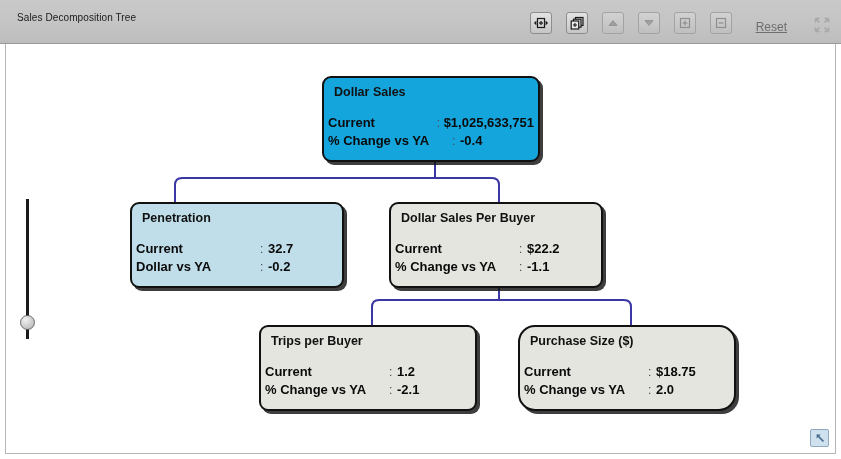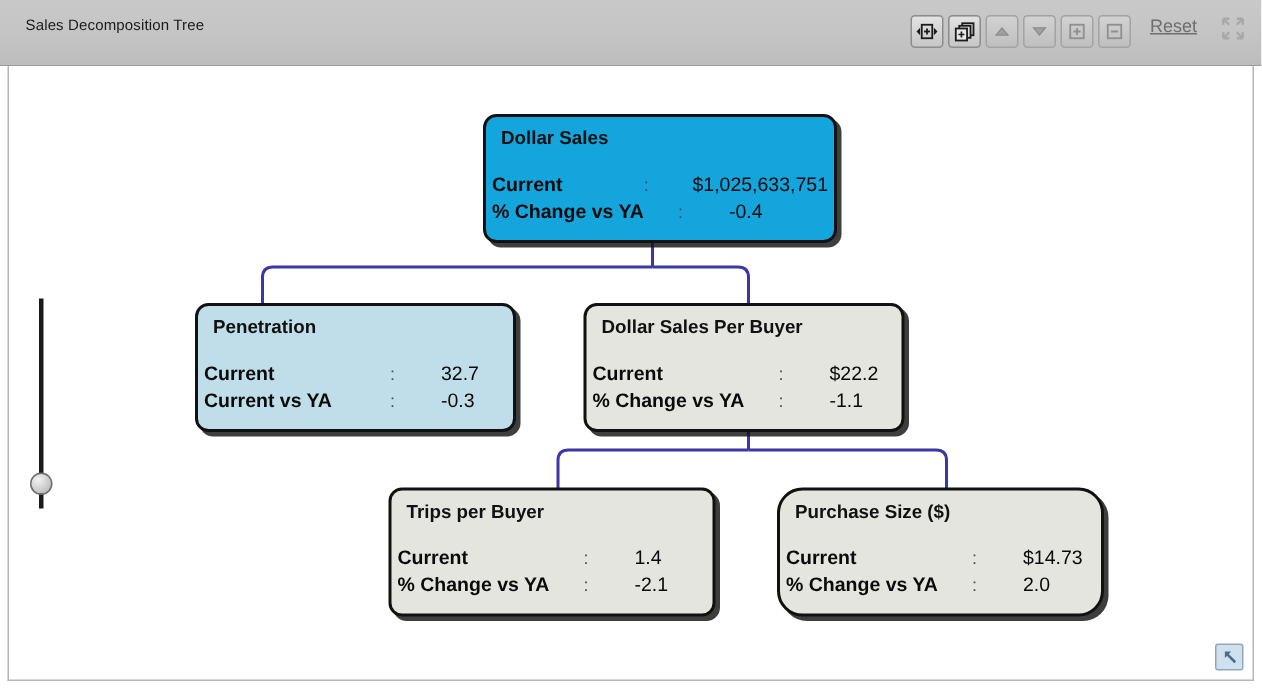--- a/index.html
+++ b/index.html
@@ -33,22 +33,22 @@
     letter-spacing: 0.1px;
     white-space: nowrap;
   }
 
   
   #toolbar {
     position: absolute;
     right: 10px; top: 10px;
     height: 24px;
     display: flex;
-    align-items: flex-start;
-    gap: 3px;
+    align-items: flex-end;
+    gap: 14px;
   }
   .tbtn {
     width: 22px; height: 22px;
     border: 1px solid #8d8d8d;
     border-radius: 3px;
     background: linear-gradient(to bottom, #e3e3e3, #c6c6c6);
     display: flex;
     align-items: center;
     justify-content: center;
     box-sizing: border-box;
@@ -156,24 +156,23 @@
     white-space: nowrap;
     overflow: hidden;
   }
   .metric-colon {
     width: 8px;
     font-size: 12px;
     color: #4a4a4a;
   }
   .metric-value {
     font-size: 13px;
-    font-weight: normal;
+    font-weight: bold;
     color: #0a0a0a;
     white-space: nowrap;
-    margin-left: 26px;
   }
 
   
   .node-root { background: #15a5dd; }
   .node-lightblue { background: #bfdeea; }
   .node-gray { background: #e5e5df; }
 
   
   #restore-down-button {
     position: absolute;
@@ -270,21 +269,21 @@
       <path d="M429 134 L176 134 Q169 134 169 141 L169 160"></path>
 
       <path d="M429 134 L486 134 Q493 134 493 141 L493 160"></path>
 
       <path d="M493 244 L493 256"></path>
       <path d="M493 256 L373 256 Q366 256 366 263 L366 283"></path>
       <path d="M493 256 L618 256 Q625 256 625 263 L625 283"></path>
     </g>
   </svg>
 
-  <div class="node node-root" style="left:316px; top:32px; width:236px; height:86px;">
+  <div class="node node-root" style="left:316px; top:32px; width:218px; height:86px;">
     <div class="node-title">Dollar Sales</div>
     <div class="node-metrics">
       <div class="metric-row">
         <span class="metric-label">Current</span>
         <span class="metric-colon">:</span>
         <span class="metric-value">$1,025,633,751</span>
       </div>
       <div class="metric-row">
         <span class="metric-label">% Change vs YA</span>
         <span class="metric-colon">:</span>
@@ -295,23 +294,23 @@
 
   <div class="node node-lightblue" style="left:124px; top:158px; width:214px; height:86px;">
     <div class="node-title">Penetration</div>
     <div class="node-metrics">
       <div class="metric-row">
         <span class="metric-label">Current</span>
         <span class="metric-colon">:</span>
         <span class="metric-value">32.7</span>
       </div>
       <div class="metric-row">
-        <span class="metric-label">Current vs YA</span>
-        <span class="metric-colon">:</span>
-        <span class="metric-value">-0.3</span>
+        <span class="metric-label">Dollar vs YA</span>
+        <span class="metric-colon">:</span>
+        <span class="metric-value">-0.2</span>
       </div>
     </div>
   </div>
 
   <div class="node node-gray" style="left:383px; top:158px; width:214px; height:86px;padding-left:17px;">
     <div class="node-title">Dollar Sales Per Buyer</div>
     <div class="node-metrics">
       <div class="metric-row">
         <span class="metric-label">Current</span>
         <span class="metric-colon">:</span>
@@ -324,37 +323,37 @@
       </div>
     </div>
   </div>
 
   <div class="node node-gray" style="left:253px; top:281px; width:218px; height:86px;padding-left:20px;">
     <div class="node-title">Trips per Buyer</div>
     <div class="node-metrics">
       <div class="metric-row">
         <span class="metric-label">Current</span>
         <span class="metric-colon">:</span>
-        <span class="metric-value">1.4</span>
+        <span class="metric-value">1.2</span>
       </div>
       <div class="metric-row">
         <span class="metric-label">% Change vs YA</span>
         <span class="metric-colon">:</span>
         <span class="metric-value">-2.1</span>
       </div>
     </div>
   </div>
 
   <div class="node node-gray" style="left:512px; top:281px; width:218px; height:86px;border-radius:17px;">
     <div class="node-title">Purchase Size ($)</div>
     <div class="node-metrics">
       <div class="metric-row">
         <span class="metric-label">Current</span>
         <span class="metric-colon">:</span>
-        <span class="metric-value">$14.73</span>
+        <span class="metric-value">$18.75</span>
       </div>
       <div class="metric-row">
         <span class="metric-label">% Change vs YA</span>
         <span class="metric-colon">:</span>
         <span class="metric-value">2.0</span>
       </div>
     </div>
   </div>
 
   <div id="restore-down-button">

